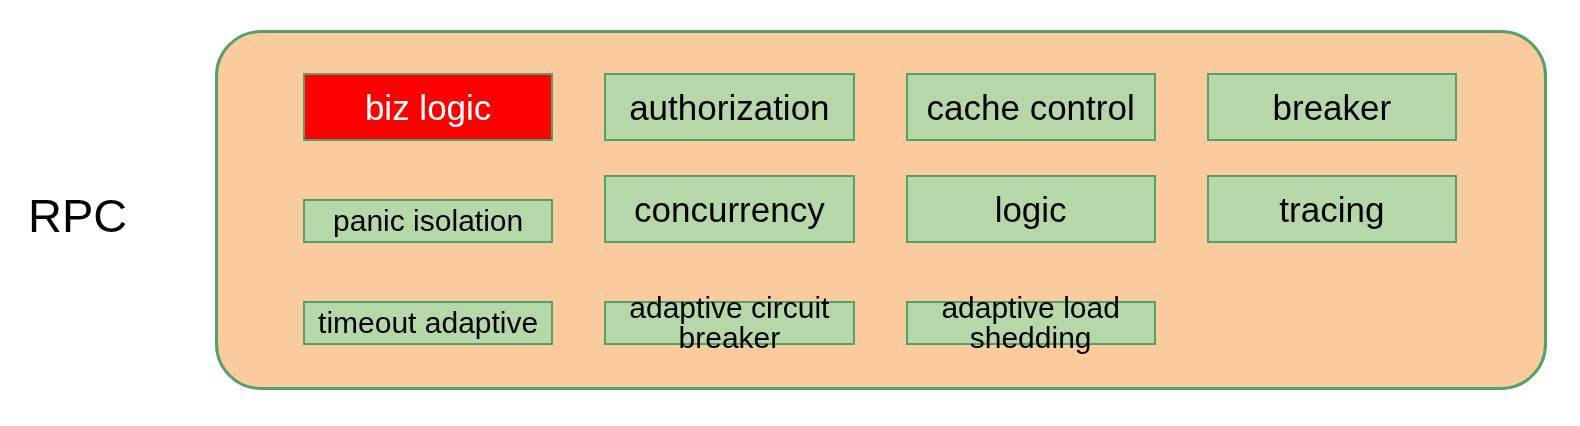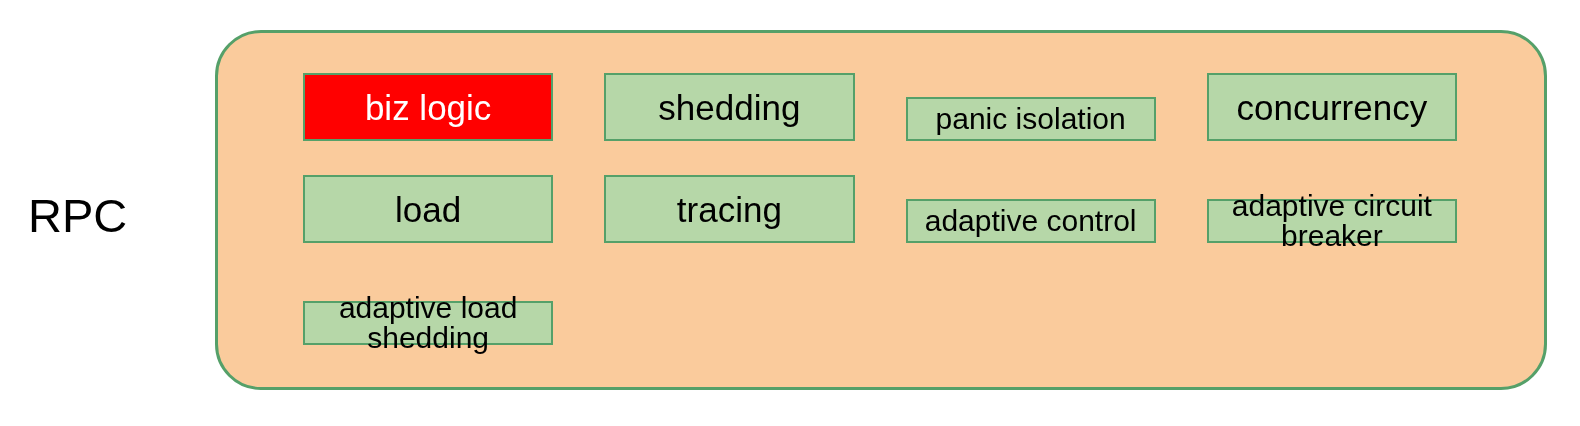--- a/index.html
+++ b/index.html
@@ -70,23 +70,25 @@
   }
 </style>
 </head>
 <body>
 
 <div class="stage">
   <div class="rpc-label">RPC</div>
   <div class="rpc-container">
     <div class="component-grid">
         <div class="box highlight">biz logic</div>
-        <div class="box">shedding</div>
+        <div class="box">authorization</div>
+        <div class="box">cache control</div>
+        <div class="box">breaker</div>
         <div class="box small">panic isolation</div>
         <div class="box">concurrency</div>
-        <div class="box">load</div>
+        <div class="box">logic</div>
         <div class="box">tracing</div>
-        <div class="box small">adaptive control</div>
+        <div class="box small">timeout adaptive</div>
         <div class="box small">adaptive circuit breaker</div>
         <div class="box small">adaptive load shedding</div>
       </div>
   </div>
 </div>
 
 </body></html>

